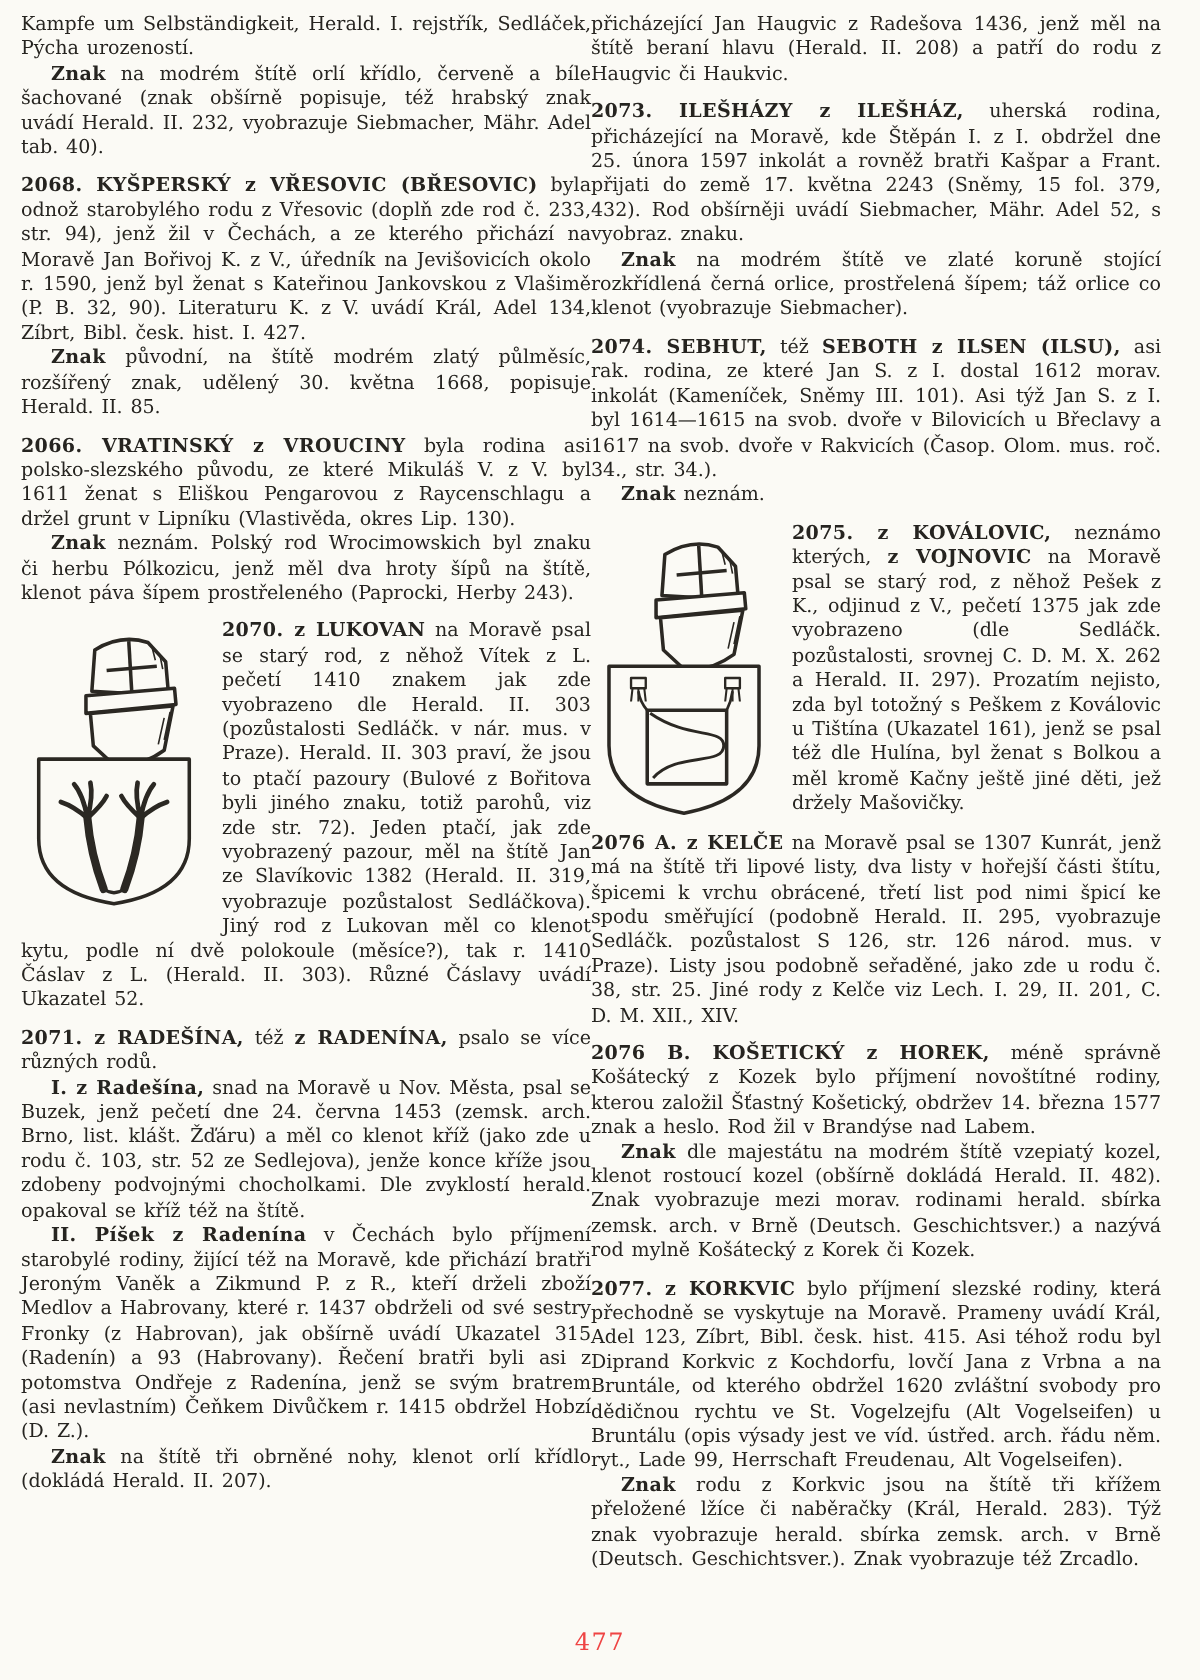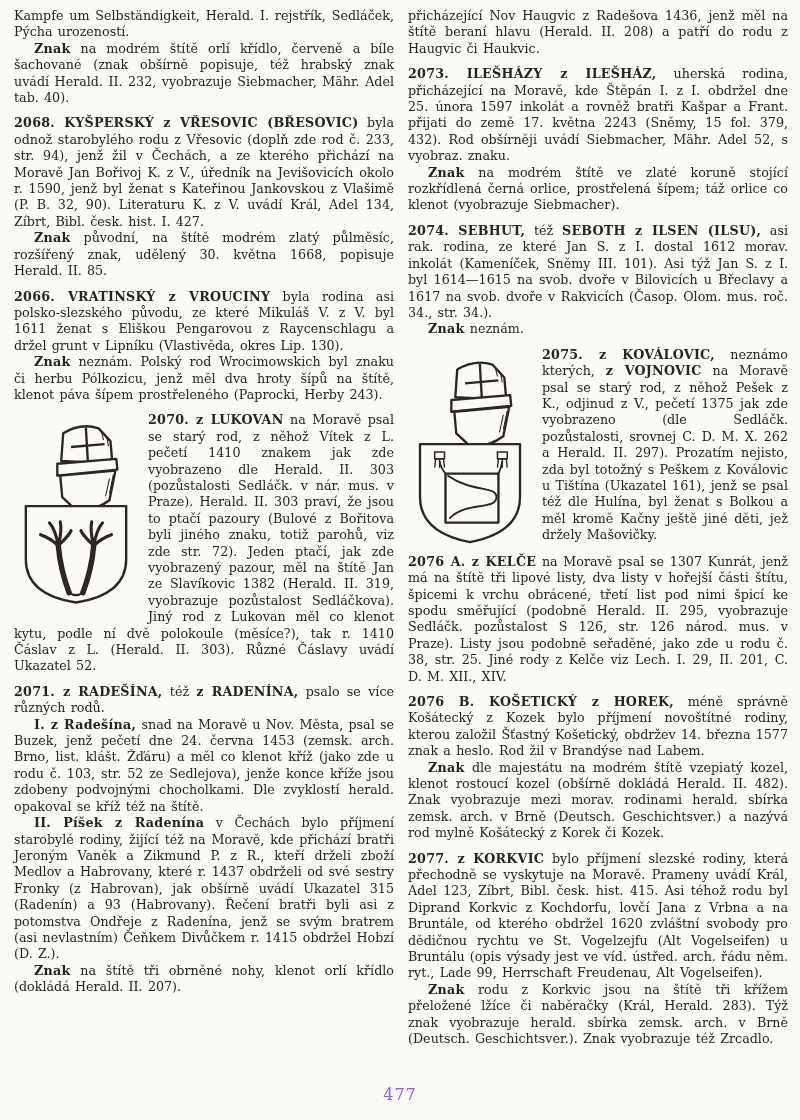--- a/index.html
+++ b/index.html
@@ -7,35 +7,35 @@
     width:800px; height:1120px; overflow:hidden;
     background:#fbfaf5;
     font-family:"DejaVu Serif", serif;
   }
   .page {
     position:relative; box-sizing:border-box;
     width:800px; height:1120px;
     padding:8px 12px 0 14px;
     color:#262420;
   }
-  .cols { display:flex; gap:14px; }
+  .cols { display:flex; }
   .col {
     width:380px; text-align:justify;
     font-size:12.7px; line-height:16.4px;
     word-spacing:1.2px;
     hyphens:none;
   }
   .entry { clear:both; margin-bottom:9px; }
   .entry p { margin:0; }
   p.ind { text-indent:20px; }
   .col b { letter-spacing:.25px; }
   svg.crest { float:left; margin:3px 10px 2px 0; }
   .footer {
     position:absolute; left:0; right:0; bottom:16px;
-    text-align:center; font-size:16px; color:#8b5cf6;
+    text-align:center; font-size:16px; color:#ef4444;
     letter-spacing:1px;
   }
 </style>
 </head>
 <body>
 
 <div class="page">
   <div class="cols">
     <div class="col">
         <div class="entry">
@@ -73,21 +73,21 @@
         </div>
         <div class="entry">
           <p><b>2071. z RADEŠÍNA,</b><span> též </span><b>z RADENÍNA,</b><span> psalo se více různých rodů.</span></p>
           <p class="ind"><b>I. z Radešína,</b><span> snad na Moravě u Nov. Města, psal se Buzek, jenž pečetí dne 24. června 1453 (zemsk. arch. Brno, list. klášt. Žďáru) a měl co klenot kříž (jako zde u rodu č. 103, str. 52 ze Sedlejova), jenže konce kříže jsou zdobeny podvojnými chocholkami. Dle zvyklostí herald. opakoval se kříž též na štítě.</span></p>
           <p class="ind"><b>II. Píšek z Radenína</b><span> v Čechách bylo příjmení starobylé rodiny, žijící též na Moravě, kde přichází bratři Jeroným Vaněk a Zikmund P. z R., kteří drželi zboží Medlov a Habrovany, které r. 1437 obdrželi od své sestry Fronky (z Habrovan), jak obšírně uvádí Ukazatel 315 (Radenín) a 93 (Habrovany). Řečení bratři byli asi z potomstva Ondřeje z Radenína, jenž se svým bratrem (asi nevlastním) Čeňkem Divůčkem r. 1415 obdržel Hobzí (D. Z.).</span></p>
           <p class="ind"><b>Znak</b><span> na štítě tři obrněné nohy, klenot orlí křídlo (dokládá Herald. II. 207).</span></p>
         </div>
       </div>
     <div class="col">
         <div class="entry">
-          <p><span>přicházející Nov Haugvic z Radešova 1436, jenž měl na štítě beraní hlavu (Herald. II. 208) a patří do rodu z Haugvic či Haukvic.</span></p>
+          <p><span>přicházející Jan Haugvic z Radešova 1436, jenž měl na štítě beraní hlavu (Herald. II. 208) a patří do rodu z Haugvic či Haukvic.</span></p>
         </div>
         <div class="entry">
           <p><b>2073. ILEŠHÁZY z ILEŠHÁZ,</b><span> uherská rodina, přicházející na Moravě, kde Štěpán I. z I. obdržel dne 25. února 1597 inkolát a rovněž bratři Kašpar a Frant. přijati do země 17. května 2243 (Sněmy, 15 fol. 379, 432). Rod obšírněji uvádí Siebmacher, Mähr. Adel 52, s vyobraz. znaku.</span></p>
           <p class="ind"><b>Znak</b><span> na modrém štítě ve zlaté koruně stojící rozkřídlená černá orlice, prostřelená šípem; táž orlice co klenot (vyobrazuje Siebmacher).</span></p>
         </div>
         <div class="entry">
           <p><b>2074. SEBHUT,</b><span> též </span><b>SEBOTH z ILSEN (ILSU),</b><span> asi rak. rodina, ze které Jan S. z I. dostal 1612 morav. inkolát (Kameníček, Sněmy III. 101). Asi týž Jan S. z I. byl 1614—1615 na svob. dvoře v Bilovicích u Břeclavy a 1617 na svob. dvoře v Rakvicích (Časop. Olom. mus. roč. 34., str. 34.).</span></p>
           <p class="ind"><b>Znak</b><span> neznám.</span></p>
         </div>
         <div class="entry">

